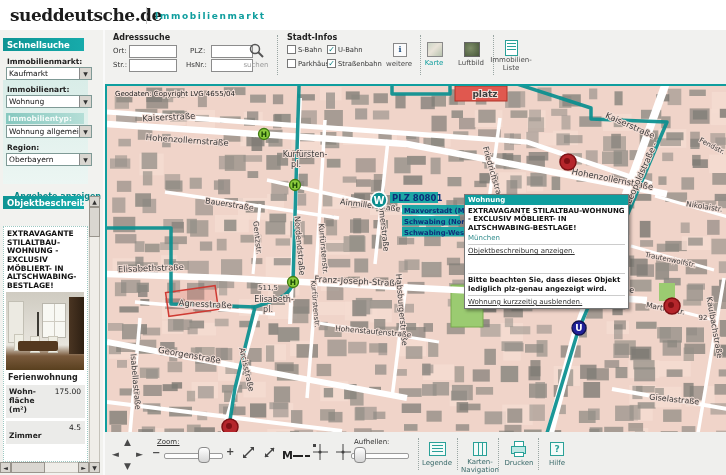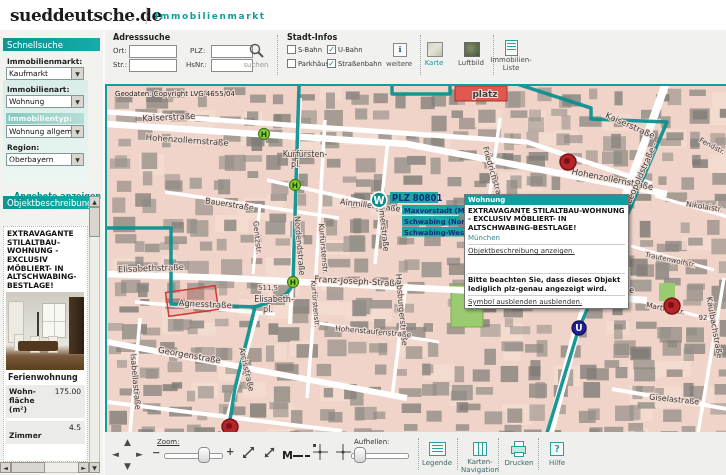--- a/index.html
+++ b/index.html
@@ -8,25 +8,25 @@
   .abs{position:absolute;}
 
   
   #header{left:0;top:0;width:726px;height:30px;background:#ffffff;}
   #logo{left:10px;top:5px;font-family:"DejaVu Serif",serif;font-weight:bold;font-size:17px;color:#1c1c1c;letter-spacing:-0.5px;}
   #logo-divider{left:146px;top:7px;width:1px;height:17px;background:#c7c7c7;}
   #section-label{left:155px;top:11px;font-size:9px;font-weight:bold;color:#0f9e9e;letter-spacing:1.6px;}
 
   
   #sidebar{left:0;top:30px;width:103px;height:445px;background:#f2f2ef;}
-  .panel-title{left:3px;width:97px;height:13px;background:linear-gradient(90deg,#0d9494,#17abab);color:#fff;font-size:8.5px;font-weight:normal;padding:2px 0 0 4px;box-sizing:border-box;white-space:nowrap;overflow:hidden;}
+  .panel-title{left:3px;width:81px;height:13px;background:linear-gradient(90deg,#0d9494,#17abab);color:#fff;font-size:8.5px;font-weight:bold;padding:2px 0 0 4px;box-sizing:border-box;white-space:nowrap;overflow:hidden;}
   #qs-area{left:3px;top:50px;width:85px;height:104px;background:linear-gradient(180deg,#d9ede8,#ecf6f3);}
   .qs-label{display:block;font-size:7.5px;font-weight:bold;color:#222;margin:5px 0 1px 4px;}
   .qs-label.hl{background:linear-gradient(90deg,#86c8bf,#b5ded7);color:#f4fbf9;width:74px;padding:1px 2px;margin-left:3px;}
-  .sel{position:relative;margin:0 8px 1px 3px;width:78px;height:13px;background:#fff;border:1px solid #7f9a96;box-sizing:border-box;}
+  .sel{position:relative;margin:0 8px 1px 3px;width:86px;height:13px;background:#fff;border:1px solid #7f9a96;box-sizing:border-box;}
   .sel-val{position:absolute;left:2px;top:1px;font-size:7.5px;color:#111;white-space:nowrap;}
   .sel-btn{position:absolute;right:0;top:0;width:11px;height:11px;background:#d9d6d0;border-left:1px solid #8a8a8a;font-size:6px;color:#333;text-align:center;line-height:11px;}
   #qs-submit{left:14px;top:162px;font-size:8px;font-weight:bold;color:#0c8888;cursor:pointer;}
   #od-panel{left:3px;top:196px;width:85px;height:236px;background:#fff;border:1px dotted #9cc9c2;box-sizing:border-box;overflow:hidden;}
   #od-headline{margin:3px 3px 2px 3px;font-size:7.5px;font-weight:bold;color:#111;line-height:1.15;}
   .photo{position:relative;margin:2px 0 3px 2px;width:78px;height:78px;background:linear-gradient(180deg,#cfcbc1 0%,#e2dfd7 52%,#e8e5dd 68%,#7a5a3c 82%,#59401f 100%);overflow:hidden;}
   .ph-door{position:absolute;left:2px;top:9px;width:14px;height:40px;background:#eceae2;border:1px solid #c2bfb4;}
   .ph-window{position:absolute;left:36px;top:11px;width:22px;height:33px;background:#f8f8f3;border:1px solid #b9b6ac;}
   .ph-window:before{content:"";position:absolute;left:50%;top:0;width:1px;height:100%;background:#cfccc2;}
   .ph-window:after{content:"";position:absolute;top:50%;left:0;height:1px;width:100%;background:#cfccc2;}
@@ -933,21 +933,21 @@
           <text x="272" y="117.5" font-size="10" font-weight="bold" text-anchor="middle" fill="#fff">W</text>
         </g>
       </svg>
     <div class="abs" id="tooltip">
       <div class="tt-head">Wohnung</div>
       <div class="tt-body">
         <div class="tt-hl">EXTRAVAGANTE STILALTBAU-WOHNUNG - EXCLUSIV MÖBLIERT- IN ALTSCHWABING-BESTLAGE!</div>
         <div class="tt-city">München</div>
         <div class="tt-link">Objektbeschreibung anzeigen.</div>
         <div class="tt-note">Bitte beachten Sie, dass dieses Objekt lediglich plz-genau angezeigt wird.</div>
-        <div class="tt-link">Symbol ausblenden ausblenden.</div>
+        <div class="tt-link">Wohnung kurzzeitig ausblenden.</div>
       </div>
     </div>
   </div>
 
   <div class="abs" id="toolbar-bottom">
     <div class="pan-arrow" style="left:19px;top:6px;">▲</div>
     <div class="pan-arrow" style="left:7px;top:18px;">◄</div>
     <div class="pan-arrow" style="left:31px;top:18px;">►</div>
     <div class="pan-arrow" style="left:19px;top:30px;">▼</div>
 

